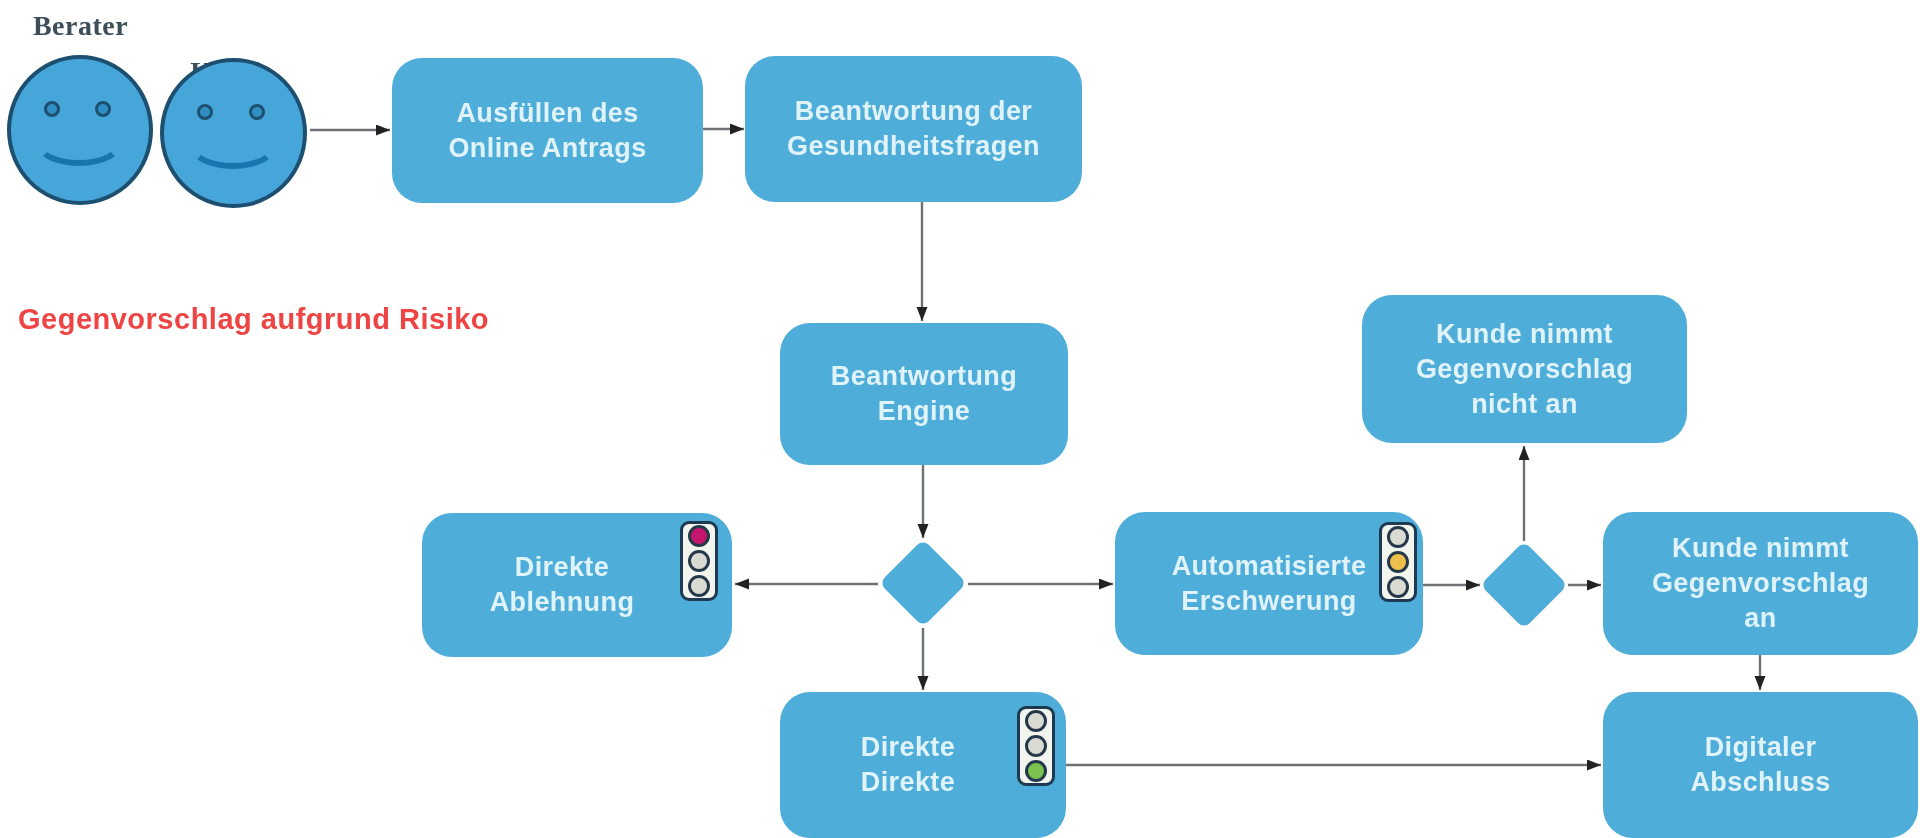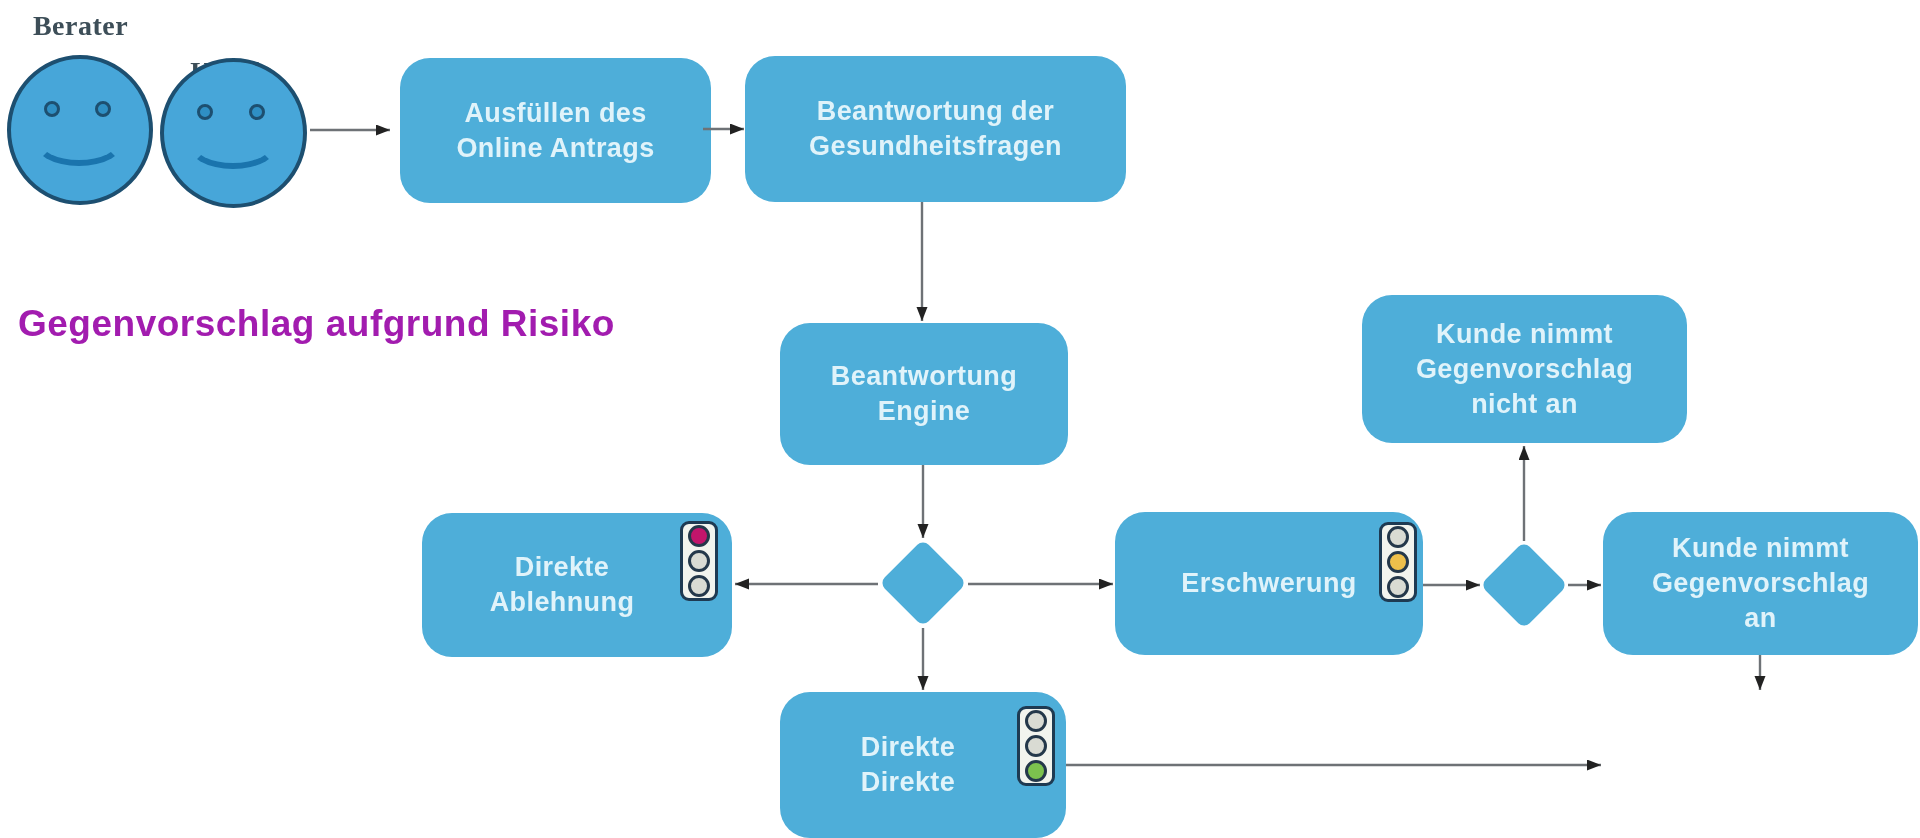--- a/index.html
+++ b/index.html
@@ -45,21 +45,21 @@
     border:3px solid #1e3a52; border-radius:9px;
     display:flex; flex-direction:column; align-items:center;
     justify-content:center; gap:3px; z-index:3;
   }
   .tl .light {
     width:22px; height:22px; border-radius:50%;
     border:3px solid #24384a; background:#d9dbd3;
   }
   
   .side-note {
-    position:absolute; font-size:37px; font-weight:bold; color:#a21caf;
+    position:absolute; font-size:29px; font-weight:bold; color:#ef4444;
     letter-spacing:.5px;
   }
   svg.wires { position:absolute; left:0; top:0; z-index:2; }
 </style>
 </head>
 <body>
 
 <div id="canvas">
 
   <div class="actor-label" style="left:18px; top:10px; width:125px;">Berater</div>
@@ -71,61 +71,66 @@
     <div class="mouth" style="left:22px; top:55px;"></div>
   </div>
   <div class="face" style="left:160px; top:58px; width:147px; height:150px;">
     <div class="eye" style="left:33px; top:42px;"></div>
     <div class="eye" style="left:85px; top:42px;"></div>
     <div class="mouth" style="left:23px; top:55px;"></div>
   </div>
 
   <div class="side-note" style="left:18px; top:303px;">Gegenvorschlag aufgrund Risiko</div>
 
-  <div class="node" style="left:400px; top:58px; width:311px; height:145px;">
+  <div class="node" style="left:392px; top:58px; width:311px; height:145px;">
     <span>Ausfüllen des</span>
     <span>Online Antrags</span>
   </div>
 
-  <div class="node" style="left:745px; top:56px; width:381px; height:146px;">
+  <div class="node" style="left:745px; top:56px; width:337px; height:146px;">
     <span>Beantwortung der</span>
     <span>Gesundheitsfragen</span>
   </div>
 
   <div class="node" style="left:780px; top:323px; width:288px; height:142px;">
     <span>Beantwortung</span>
     <span>Engine</span>
   </div>
 
   <div class="node" style="left:422px; top:513px; width:310px; height:144px; padding-right:30px;">
     <span>Direkte</span>
     <span>Ablehnung</span>
   </div>
 
   <div class="node" style="left:780px; top:692px; width:286px; height:146px; padding-right:30px;">
     <span>Direkte</span>
     <span>Direkte</span>
   </div>
 
   <div class="node" style="left:1115px; top:512px; width:308px; height:143px;">
+    <span>Automatisierte</span>
     <span>Erschwerung</span>
   </div>
 
   <div class="node" style="left:1362px; top:295px; width:325px; height:148px;">
     <span>Kunde nimmt</span>
     <span>Gegenvorschlag</span>
     <span>nicht an</span>
   </div>
 
   <div class="node" style="left:1603px; top:512px; width:315px; height:143px;">
     <span>Kunde nimmt</span>
     <span>Gegenvorschlag</span>
     <span>an</span>
   </div>
 
+  <div class="node" style="left:1603px; top:692px; width:315px; height:146px;">
+    <span>Digitaler</span>
+    <span>Abschluss</span>
+  </div>
 
   <div class="diamond" style="left:892px; top:552px;"></div>
   <div class="diamond" style="left:1493px; top:554px;"></div>
 
   <div class="tl" style="left:680px; top:521px;">
     <span class="light" style="background-color: rgb(194, 21, 107);"></span>
     <span class="light" style="background-color: rgb(217, 219, 211);"></span>
     <span class="light" style="background-color: rgb(217, 219, 211);"></span>
   </div>
   <div class="tl" style="left:1379px; top:522px;">

